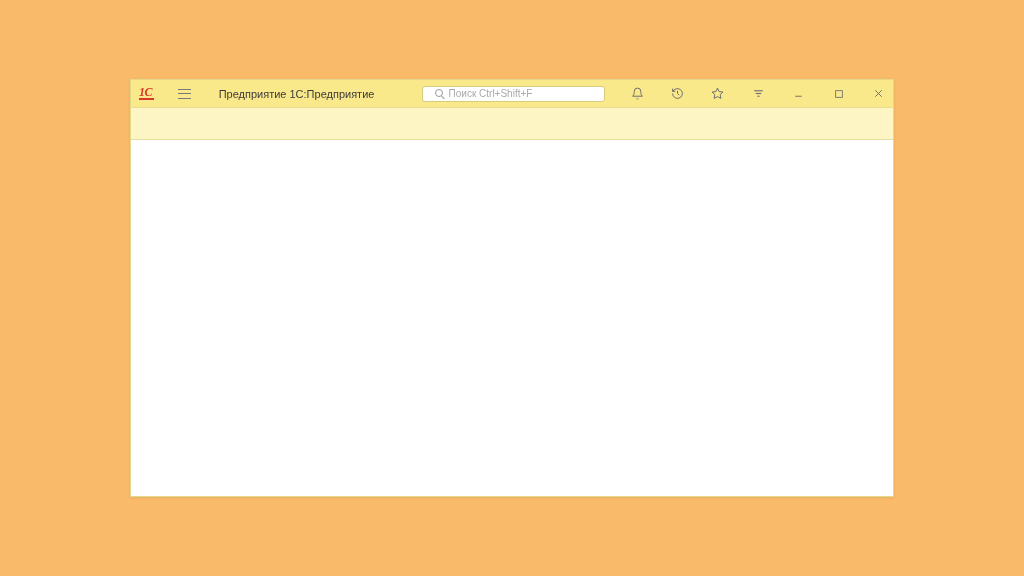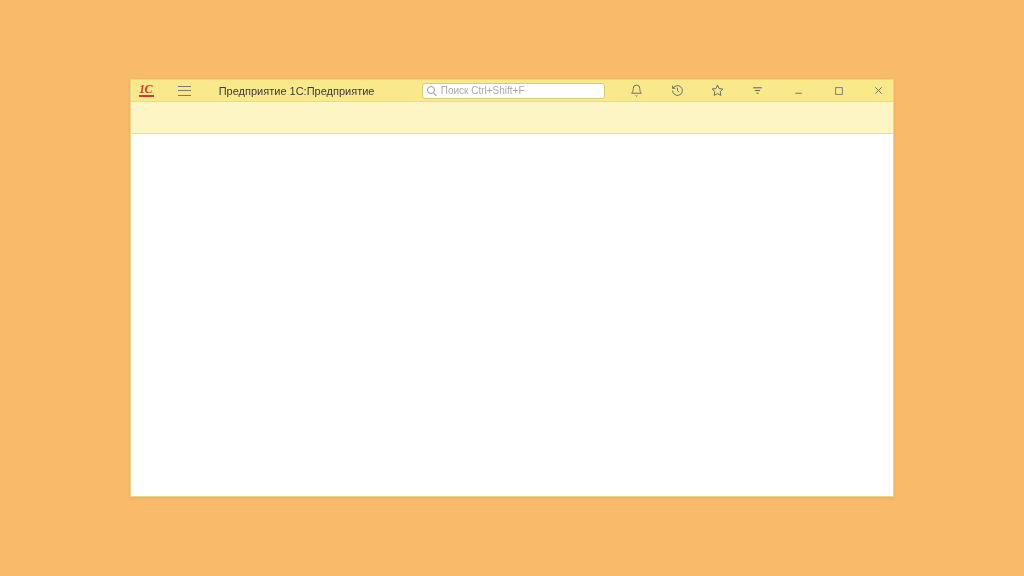--- a/index.html
+++ b/index.html
@@ -16,21 +16,21 @@
     .window {
       width: 764px;
       height: 418px;
       background: #ffffff;
       box-shadow: 0 1px 3px rgba(0,0,0,0.08);
       display: flex;
       flex-direction: column;
       border: 1px solid #e4d98a;
     }
     .titlebar {
-      height: 22px;
+      height: 28px;
       background: #fae98b;
       display: flex;
       align-items: center;
       padding: 0 6px 0 8px;
       gap: 24px;
       border-bottom: 1px solid #e9dc8a;
     }
     .logo {
       color: #d9372b;
       font-weight: bold;
@@ -64,21 +64,21 @@
     }
     .spacer { flex: 1; }
     .search-wrap {
       display: flex;
       align-items: center;
       background: #fff;
       border: 1px solid #d6cc7e;
       border-radius: 3px;
       height: 16px;
       width: 200px;
-      padding: 0 4px;
+      padding: 0 12px;
       gap: 4px;
     }
     .search-icon {
       width: 10px;
       height: 10px;
       position: relative;
     }
     .search-icon::before {
       content: "";
       position: absolute;

